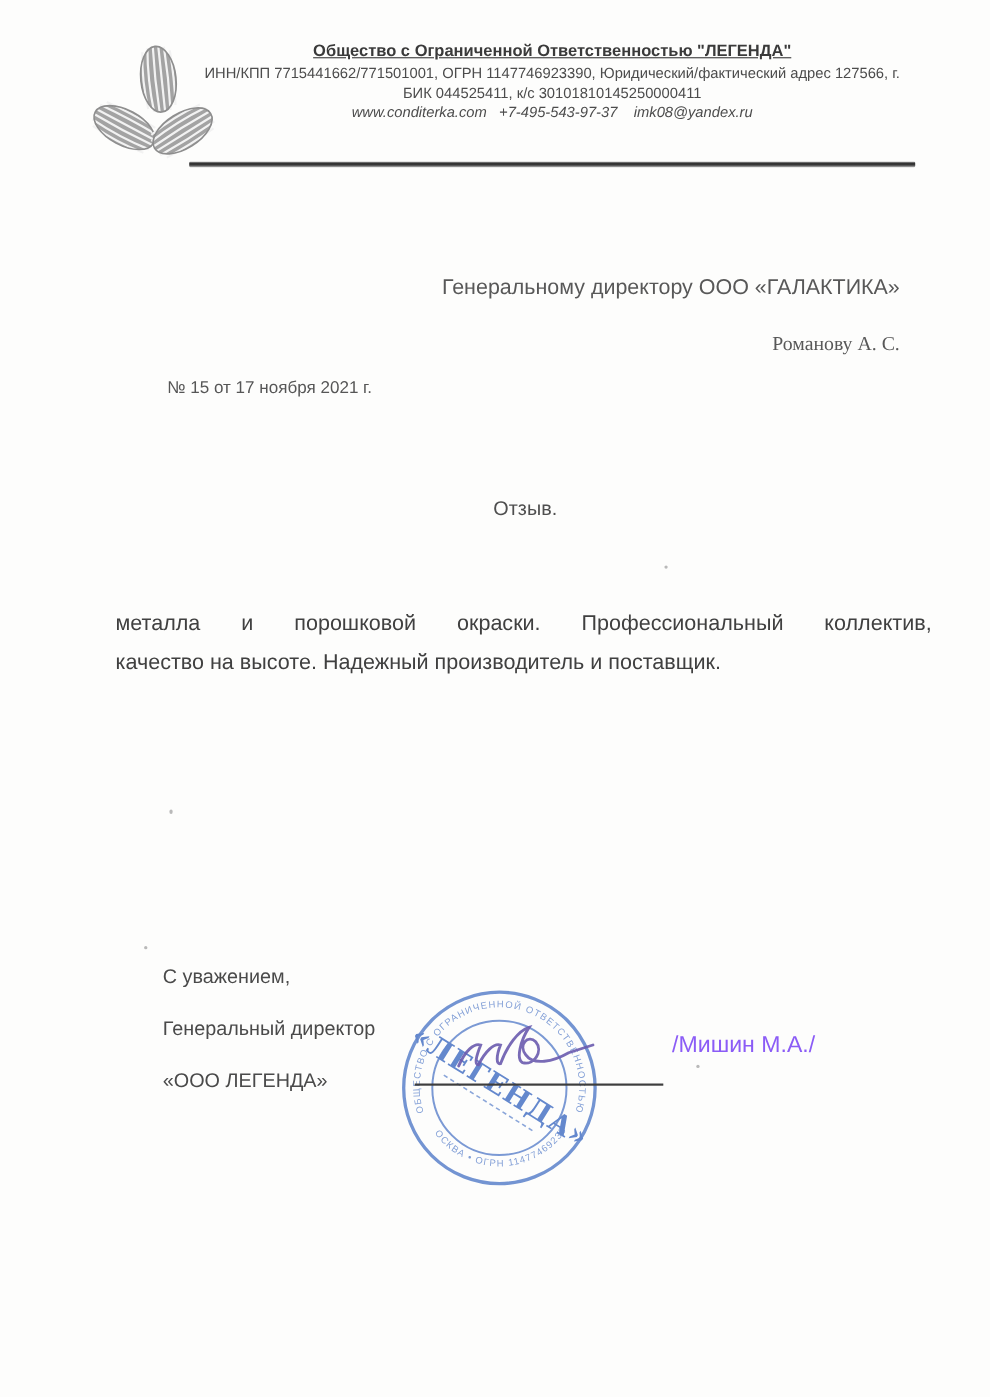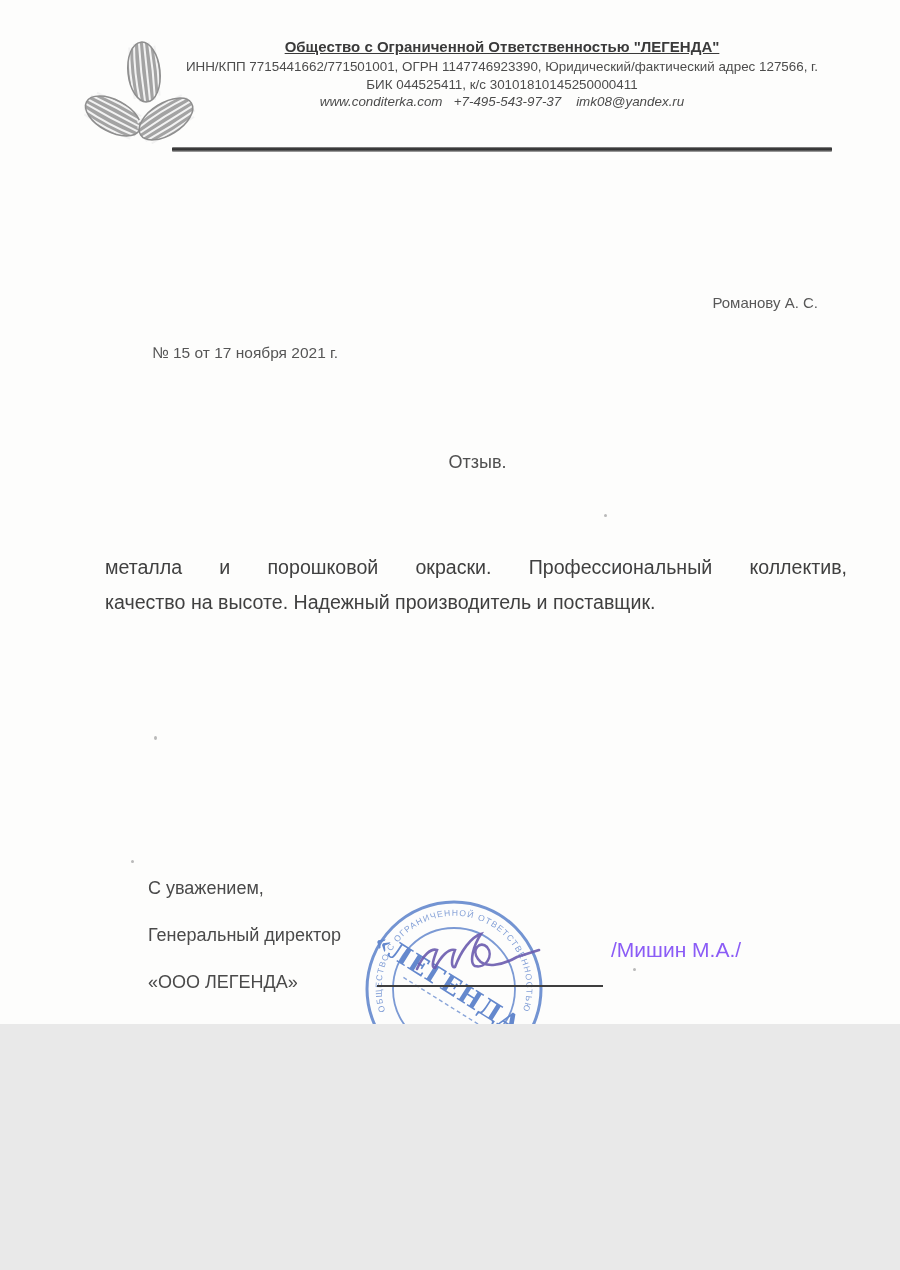--- a/index.html
+++ b/index.html
@@ -1,17 +1,17 @@
 <!DOCTYPE html>
 <html><head>
 <meta charset="utf-8">
 <style>
   html,body{margin:0;padding:0;background:#e9e9e9;}
   .page{
-    position:relative;width:900px;height:1024px;margin:0 auto;
+    position:relative;width:900px;height:1270px;margin:0 auto;
     background:#fdfdfc;overflow:hidden;
     font-family:"Liberation Sans",sans-serif;color:#454545;
   }
   
   .lh-logo{position:absolute;left:82px;top:40px;width:120px;height:112px;}
   .lh-text{
     position:absolute;left:168px;top:38px;width:668px;text-align:center;
     color:#4a4a4a;
   }
   .lh-company{
@@ -21,21 +21,21 @@
   .lh-line{font-size:13.4px;line-height:17.6px;white-space:pre;color:#4c4c4c;}
   .lh-contacts{font-size:13.4px;line-height:18px;font-style:italic;white-space:pre;color:#4c4c4c;}
   .lh-rule{
     position:absolute;left:172px;top:147px;width:660px;height:5px;
     background:linear-gradient(to bottom,#9a9a9a 0%,#2c2c2c 35%,#3c3c3c 60%,#b5b5b5 100%);
     border-radius:1px;
   }
   
   .addressee{position:absolute;right:82px;top:250px;text-align:right;color:#585858;}
   .addressee-line1{font-size:19.5px;}
-  .addressee-line2{font-size:15px;margin-top:44px;}
+  .addressee-line2{font-size:18px;margin-top:29px;font-family:Liberation Serif, serif;}
   
   .ref{position:absolute;left:152px;top:344px;font-size:15.5px;color:#565656;}
   
   .doc-title{position:absolute;left:105px;top:452px;width:745px;text-align:center;
     font-size:18px;color:#4f4f4f;}
   
   .body-block{position:absolute;left:105px;top:550px;width:742px;
     font-size:19.6px;color:#404040;}
   .body-line{line-height:34.6px;text-align:justify;}
   .body-line:not(:last-child){text-align-last:justify;}
@@ -75,20 +75,21 @@
   <div class="lh-text">
     <div class="lh-company">Общество с Ограниченной Ответственностью "ЛЕГЕНДА"</div>
     <div class="lh-line">ИНН/КПП 7715441662/771501001, ОГРН 1147746923390, Юридический/фактический адрес 127566, г.</div>
     <div class="lh-line">БИК 044525411, к/с 30101810145250000411</div>
     <div class="lh-contacts">www.conditerka.com   +7-495-543-97-37    imk08@yandex.ru</div>
   </div>
 
   <div class="lh-rule"></div>
 
   <div class="addressee">
+    <div class="addressee-line1">Генеральному директору ООО «ГАЛАКТИКА»</div>
     <div class="addressee-line2">Романову А. С.</div>
   </div>
 
   <div class="ref">№ 15 от 17 ноября 2021 г.</div>
 
   <div class="doc-title">Отзыв.</div>
 
   <div class="body-block">
     <div class="body-line">металла и порошковой окраски. Профессиональный коллектив,</div>
     <div class="body-line">качество на высоте. Надежный производитель и поставщик.</div>

